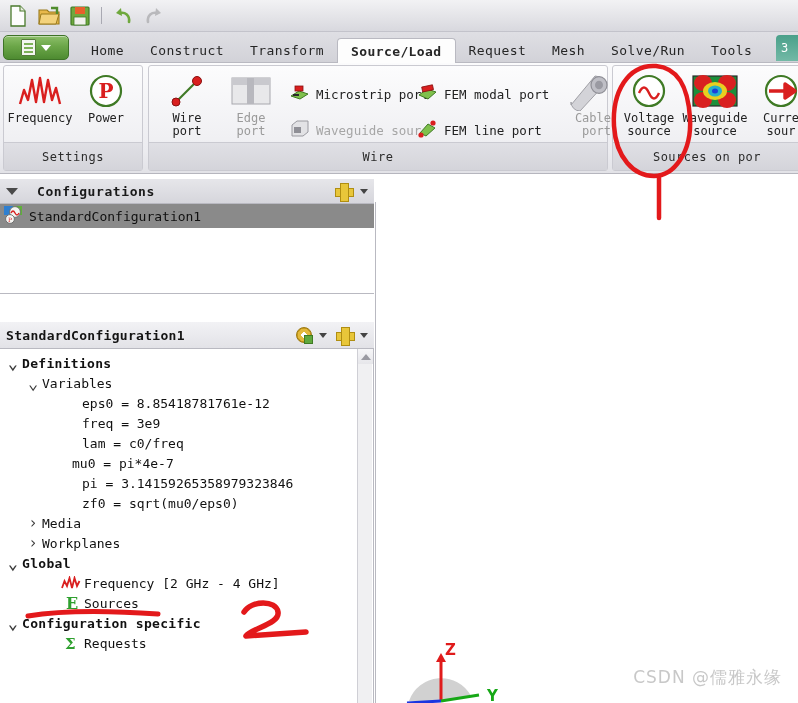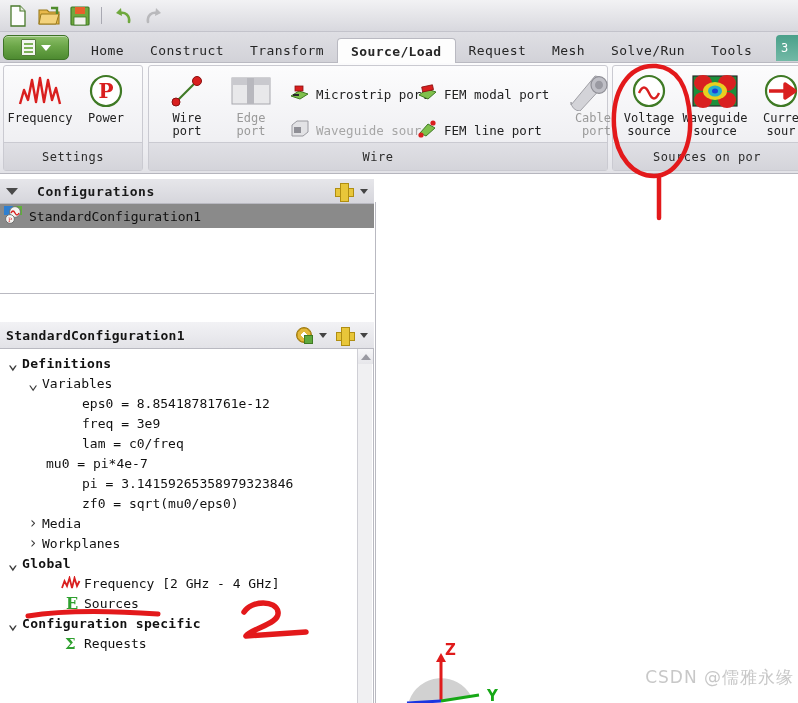--- a/index.html
+++ b/index.html
@@ -202,21 +202,21 @@
   .close-x {
     width: 17px; height: 15px; background: linear-gradient(to bottom, #f07a6a, #d33b24);
     border: 1px solid #a82a16; border-radius: 2px; color: #fff; font-size: 11px;
     font-weight: 700; display: flex; align-items: center; justify-content: center; cursor: pointer;
   }
   .canvas3d {
     position: absolute; left: 375px; top: 202px; width: 423px; height: 501px;
     background: #ffffff; border-left: 1px solid #b9b9c1;
   }
   .watermark {
-    position: absolute; right: 4px; bottom: 14px; font-family: "DejaVu Sans", sans-serif;
+    position: absolute; right: 16px; bottom: 14px; font-family: "DejaVu Sans", sans-serif;
     font-size: 17px; color: #c8c8c8; letter-spacing: 1px; white-space: nowrap;
   }
   .axis-gizmo { position: absolute; left: 25px; bottom: 0; width: 110px; height: 60px; }
 
   
   .annot { position: absolute; pointer-events: none; }
 </style>
 </head>
 <body>
 
@@ -475,21 +475,21 @@
           <span class="tlabel">eps0 = 8.85418781761e-12</span>
         </div>
         <div class="tnode" style="padding-left: 66px;">
           <span class="chev">&nbsp;</span>
           <span class="tlabel">freq = 3e9</span>
         </div>
         <div class="tnode" style="padding-left: 66px;">
           <span class="chev">&nbsp;</span>
           <span class="tlabel">lam = c0/freq</span>
         </div>
-        <div class="tnode" style="padding-left: 30px;">
+        <div class="tnode" style="padding-left: 56px;">
           <span class="chev">&nbsp;</span>
           <span class="tlabel">mu0 = pi*4e-7</span>
         </div>
         <div class="tnode" style="padding-left: 66px;">
           <span class="chev">&nbsp;</span>
           <span class="tlabel">pi = 3.14159265358979323846</span>
         </div>
         <div class="tnode" style="padding-left: 66px;">
           <span class="chev">&nbsp;</span>
           <span class="tlabel">zf0 = sqrt(mu0/eps0)</span>

